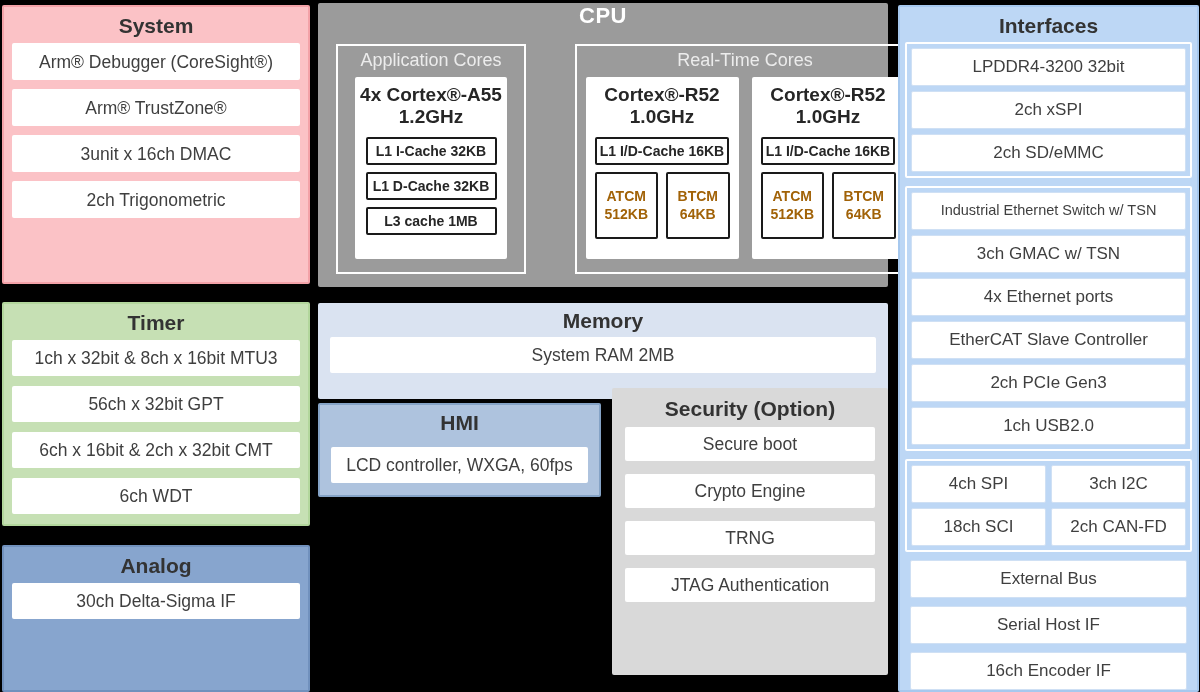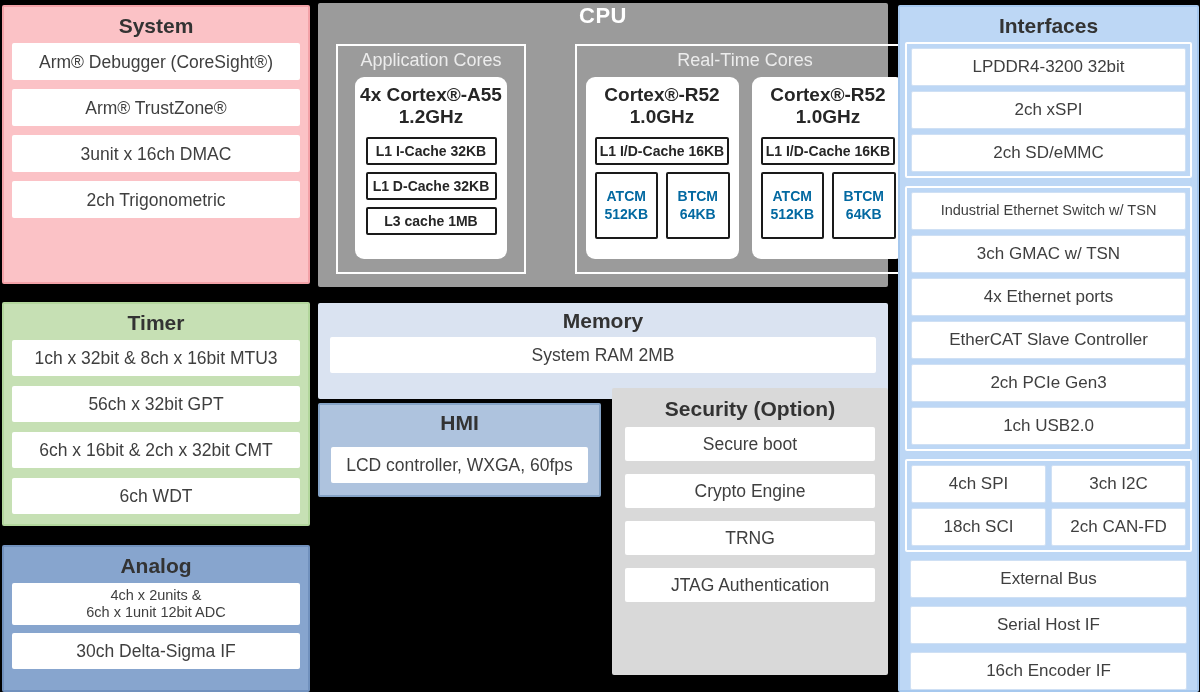--- a/index.html
+++ b/index.html
@@ -44,37 +44,37 @@
   #analog .pill-2line{min-height:42px;font-size:14.5px;}
   #analog .pill-single{min-height:36px;}
 
   
   #cpu{left:318px;top:3px;width:570px;height:284px;background:var(--cpu-fill);}
   .cpu-title{font-size:22px;font-weight:bold;color:#ffffff;text-align:center;letter-spacing:.5px;}
   .cores-box{position:absolute;border:2px solid #ffffff;}
   #app-cores{left:18px;top:41px;width:190px;height:230px;}
   #rt-cores{left:221px;top:41px;width:340px;height:230px;margin-left:36px;}
   .cores-title{color:#ececec;font-size:18px;text-align:center;padding:4px 0 6px;white-space:nowrap;}
-  .core-card{background:#ffffff;border-radius:9px;height:182px;}
+  .core-card{background:#ffffff;border-radius:2px;height:182px;}
   #app-core-card{width:152px;margin:0 auto;}
   .core-name{text-align:center;font-weight:bold;font-size:19px;color:#262626;line-height:1.18;padding:7px 0 8px;}
   .cache-box{
     border:2px solid #1a1a1a;border-radius:2px;background:#ffffff;
     width:131px;height:28px;margin:0 auto 7px;
     display:flex;align-items:center;justify-content:center;
     font-weight:bold;font-size:14px;color:#262626;white-space:nowrap;
   }
   .rt-row{display:flex;justify-content:center;gap:13px;}
   .rt-card{width:153px;}
   .rt-cache{width:134px;}
   .tcm-row{display:flex;gap:8px;margin:0 9px;}
   .tcm-box{
     flex:1;height:67px;border:2px solid #1a1a1a;border-radius:2px;
     display:flex;flex-direction:column;align-items:center;justify-content:center;
-    font-weight:bold;font-size:14px;color:#0369a1;line-height:1.3;
+    font-weight:bold;font-size:14px;color:#a16207;line-height:1.3;
   }
 
   
   #memory{left:318px;top:303px;width:570px;height:96px;background:var(--memory-fill);}
   #memory .block-title{padding:6px 0 5px;}
   #memory .pill{margin:0 12px;min-height:36px;}
   #hmi{left:318px;top:403px;width:283px;height:94px;background:var(--hmi-fill);border:2px solid var(--hmi-border);}
   #hmi .block-title{padding:6px 0 5px;}
   #hmi .pill{margin:8px 11px;min-height:36px;}
   #security{left:612px;top:388px;width:276px;height:287px;background:var(--security-fill);}
@@ -115,24 +115,20 @@
     <div class="pill">1ch x 32bit &amp; 8ch x 16bit MTU3</div>
     <div class="pill">56ch x 32bit GPT</div>
     <div class="pill">6ch x 16bit &amp; 2ch x 32bit CMT</div>
     <div class="pill">6ch WDT</div>
   </div>
 </div>
 
 <div class="block" id="analog">
   <div class="block-title">Analog</div>
   <div class="v-list">
-    <div class="pill pill-2line">
-      <span>4ch x 2units &amp;</span>
-      <span>6ch x 1unit 12bit ADC</span>
-    </div>
     <div class="pill pill-single">30ch Delta-Sigma IF</div>
   </div>
 </div>
 
 <div class="block" id="cpu">
   <div class="cpu-title">CPU</div>
 
   <div class="cores-box" id="app-cores">
     <div class="cores-title">Application Cores</div>
     <div class="core-card" id="app-core-card">

